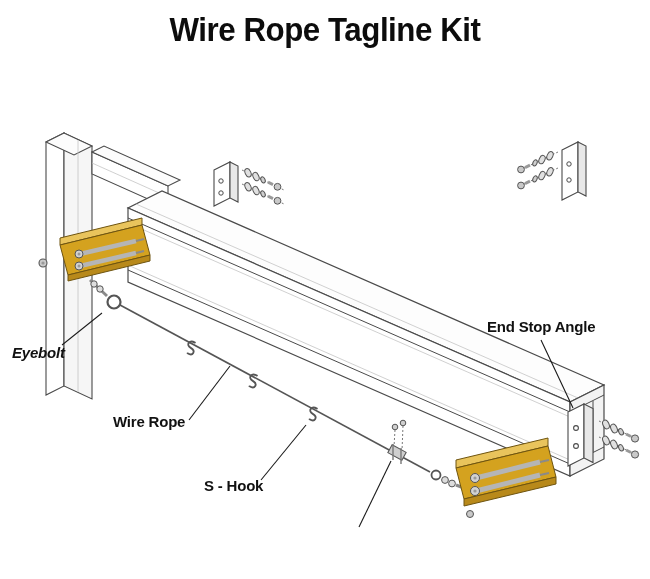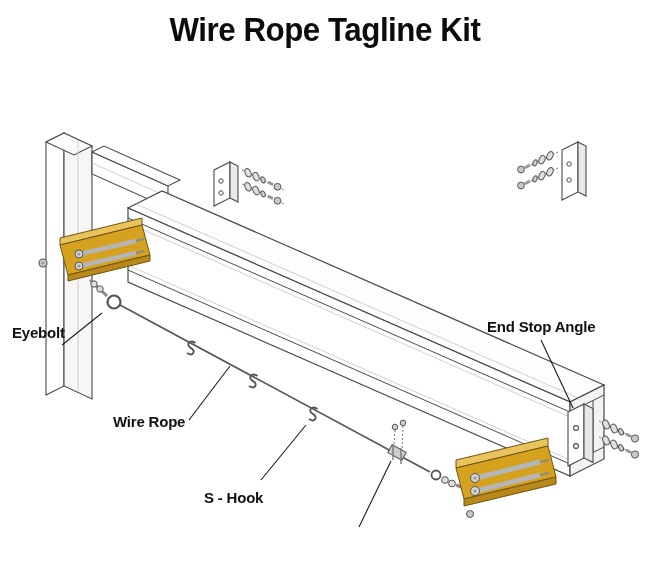--- a/index.html
+++ b/index.html
@@ -181,18 +181,18 @@
 
     <g stroke="#1a1a1a" stroke-width="1.1">
       <line x1="62" y1="345" x2="102" y2="313"></line>
       <line x1="189" y1="420" x2="230" y2="366"></line>
       <line x1="261" y1="480" x2="306" y2="425"></line>
       <line x1="359" y1="527" x2="391" y2="461"></line>
       <line x1="541" y1="340" x2="573" y2="408"></line>
     </g>
   </svg>
 
-  <div class="diagram-label" style="left:12px;top:324px;">Eyebolt</div>
+  <div class="diagram-label" style="left:12px;top:344px;font-style:italic;">Eyebolt</div>
   <div class="diagram-label" style="left:113px;top:413px;text-align:right;">Wire Rope</div>
-  <div class="diagram-label" style="left:204px;top:477px;margin-top:12px;">S - Hook</div>
+  <div class="diagram-label" style="left:204px;top:477px;">S - Hook</div>
   <div class="diagram-label" style="left:487px;top:318px;">End Stop Angle</div>
 
 </div>
 
 </body></html>

